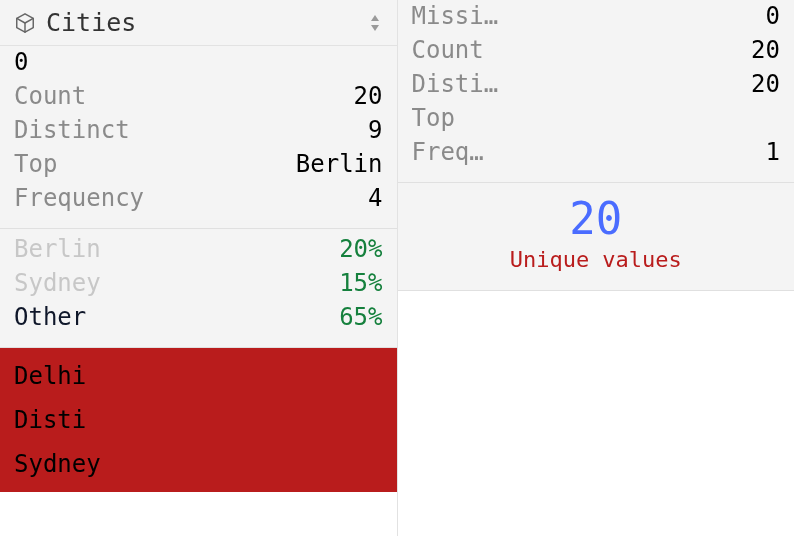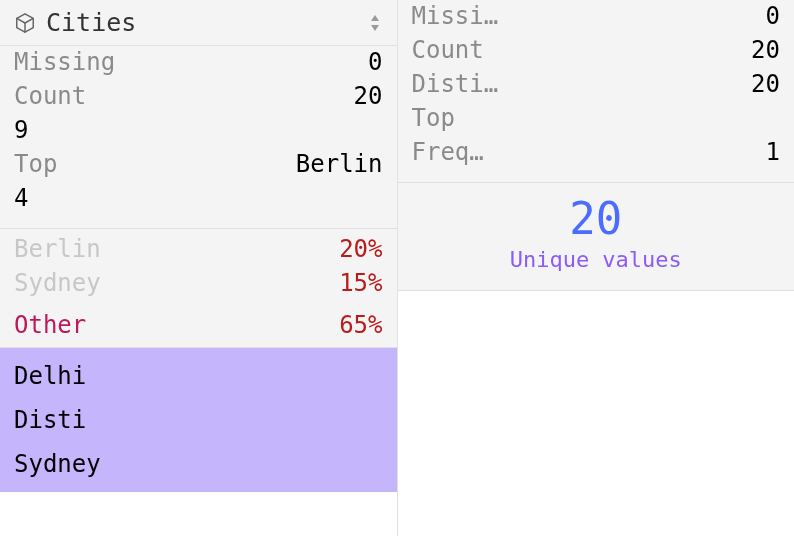--- a/index.html
+++ b/index.html
@@ -11,26 +11,26 @@
   .header .cube { flex: 0 0 auto; display: inline-flex; }
   .header .title { flex: 1 1 auto; font-size: 25px; color: #333; font-family: ui-monospace, "SF Mono", Menlo, Consolas, monospace; white-space: nowrap; overflow: hidden; text-overflow: ellipsis; }
   .header .sort { flex: 0 0 auto; display: inline-flex; color: #9a9a9a; }
   .stats { background: #f4f4f4; padding: 2px 14px 10px 14px; border-bottom: 1px solid #e0e0e0; }
   .stat-row { display: flex; justify-content: space-between; align-items: baseline; height: 34px; }
   .stat-label { color: #8a8a8a; white-space: nowrap; overflow: hidden; text-overflow: ellipsis; max-width: 55%; }
   .stat-value { color: #000; white-space: nowrap; overflow: hidden; text-overflow: ellipsis; max-width: 65%; text-align: right; font-family: ui-monospace, "SF Mono", Menlo, Consolas, monospace; }
   .dist { padding: 6px 14px 10px 14px; background: #f4f4f4; border-bottom: 1px solid #e0e0e0; }
   .dist-row { display: flex; justify-content: space-between; align-items: baseline; height: 34px; }
   .dist-label { color: #c7c7c7; }
-  .dist-row.strong .dist-label { color: #be185d; margin-top: 8px; }
-  .dist-pct { color: #b91c1c; font-family: ui-monospace, "SF Mono", Menlo, Consolas, monospace; }
+  .dist-row.strong .dist-label { color: #0f172a; }
+  .dist-pct { color: #15803d; font-family: ui-monospace, "SF Mono", Menlo, Consolas, monospace; }
   .unique-box { background: #f4f4f4; border-bottom: 1px solid #e0e0e0; padding: 14px 0 18px; text-align: center; }
   .unique-number { color: #4a6cff; font-size: 44px; font-weight: 500; font-family: ui-monospace, "SF Mono", Menlo, Consolas, monospace; line-height: 1; }
-  .unique-caption { color: #8b5cf6; font-size: 22px; margin-top: 6px; }
-  .data-rows { background: #c4b5fd; padding: 6px 14px; }
+  .unique-caption { color: #b91c1c; font-size: 22px; margin-top: 6px; }
+  .data-rows { background: #b91c1c; padding: 6px 14px; }
   .data-row { height: 44px; display: flex; align-items: center; white-space: nowrap; overflow: hidden; text-overflow: ellipsis; font-family: ui-monospace, "SF Mono", Menlo, Consolas, monospace; }
   .data-row span { overflow: hidden; text-overflow: ellipsis; }
   svg { display: block; }
 </style>
 </head>
 <body>
 
 <div class="wrap">
 
   <div class="col">
@@ -46,35 +46,36 @@
       <span class="sort">
         <svg width="16" height="20" viewBox="0 0 16 20" fill="#9a9a9a">
           <path d="M8 2 L12 8 L4 8 Z"></path>
           <path d="M8 18 L4 12 L12 12 Z"></path>
         </svg>
       </span>
     </div>
 
     <div class="stats">
       <div class="stat-row">
-        <span class="stat-label">Missing</span>
         <span class="stat-value">0</span>
       </div>
       <div class="stat-row">
         <span class="stat-label">Count</span>
         <span class="stat-value">20</span>
       </div>
       <div class="stat-row">
+        <span class="stat-label">Distinct</span>
         <span class="stat-value">9</span>
       </div>
       <div class="stat-row">
         <span class="stat-label">Top</span>
         <span class="stat-value">Berlin</span>
       </div>
       <div class="stat-row">
+        <span class="stat-label">Frequency</span>
         <span class="stat-value">4</span>
       </div>
     </div>
 
     <div class="dist">
       <div class="dist-row">
         <span class="dist-label">Berlin</span>
         <span class="dist-pct">20%</span>
       </div>
       <div class="dist-row">

